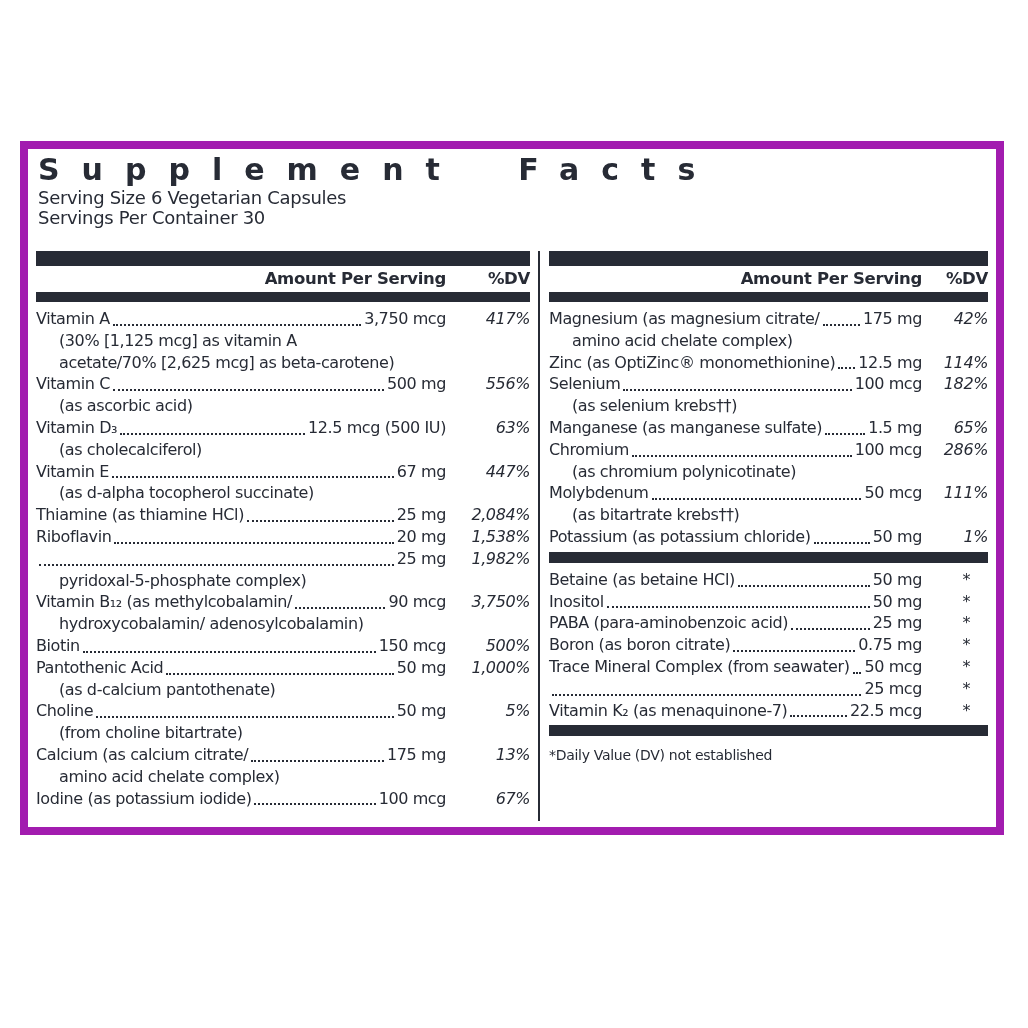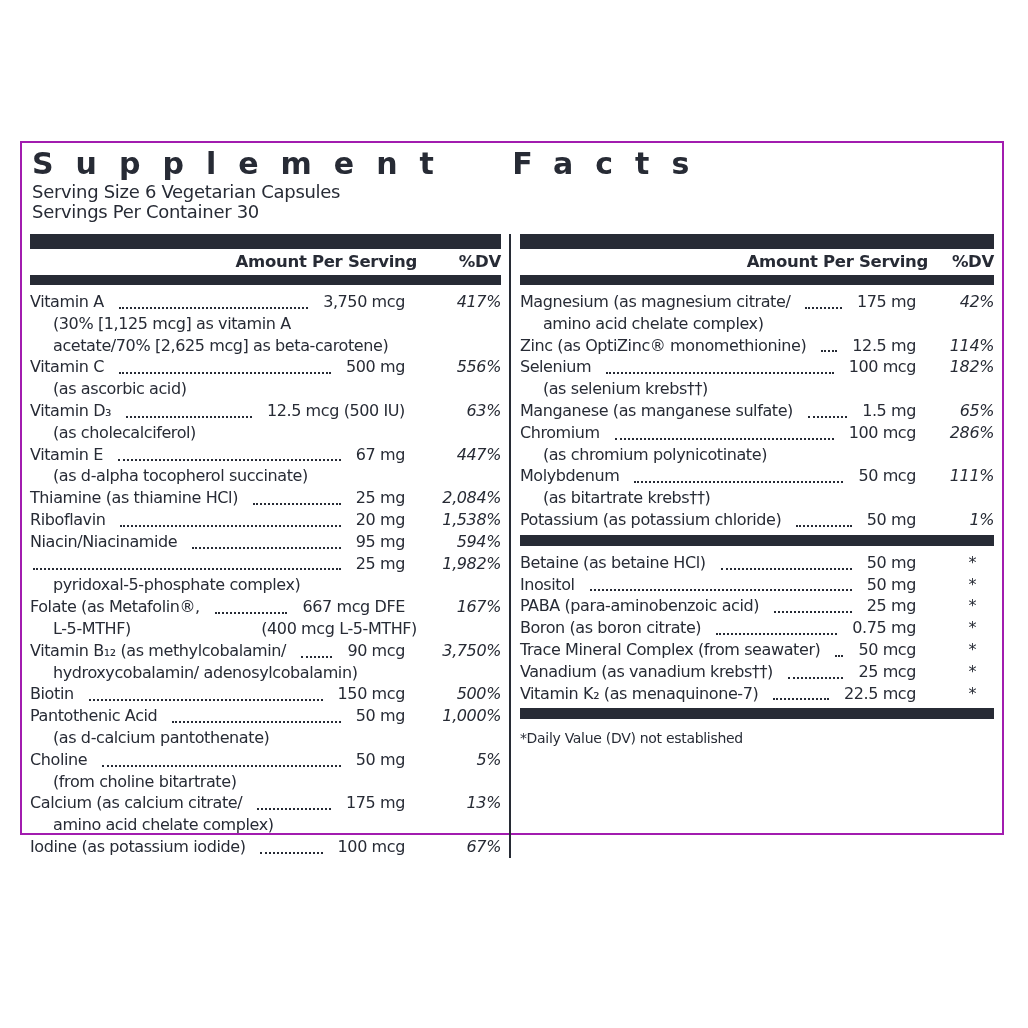--- a/index.html
+++ b/index.html
@@ -4,52 +4,52 @@
 <style>
   html,body{margin:0;padding:0;}
   body{
     width:1028px;height:1028px;position:relative;
     background:#ffffff;
     font-family:"DejaVu Sans", sans-serif;
     color:#272b35;
   }
   .label{
     position:absolute;left:20px;top:141px;width:984px;height:694px;
-    box-sizing:border-box;border:2px solid #a21caf;
+    box-sizing:border-box;border:8px solid #a21caf;
     padding:3px 8px 6px 8px;
     display:flex;flex-direction:column;
   }
   .title{
     font-weight:bold;font-size:30px;line-height:36px;
     letter-spacing:22px;word-spacing:24px;white-space:nowrap;
     margin:0;padding-left:2px;
   }
   .serving-line{
     font-size:18px;line-height:20px;letter-spacing:-0.3px;padding-left:2px;
   }
   .columns{
-    flex:1;display:flex;align-items:stretch;margin-top:12px;
+    flex:1;display:flex;align-items:stretch;margin-top:23px;
   }
   .col{display:flex;flex-direction:column;}
   .col-left{width:494px;--dvw:84px;}
   .col-right{flex:1;--dvw:66px;}
   .vdivider{width:2px;background:#272b35;margin-left:8px;margin-right:9px;}
   .bar{background:#272b35;}
   .bar-top{height:15px;}
   .bar-under-head{height:10px;}
   .bar-mid{height:11px;margin-top:4px;}
   .col-head{
     display:flex;align-items:flex-end;justify-content:flex-end;
     font-weight:bold;font-size:16.5px;letter-spacing:-0.3px;
     padding:3px 0 4px 0;
   }
   .col-head .dv-head{width:var(--dvw);text-align:right;box-sizing:border-box;}
   .rows{margin-top:6px;font-size:16px;letter-spacing:-0.4px;}
   .row{line-height:21.8px;}
-  .line{display:flex;align-items:flex-end;gap:12px;}
+  .line{display:flex;align-items:flex-end;}
   .nm{white-space:pre;}
   .amt{white-space:pre;}
   .leader{
     flex:1;min-width:8px;
     border-bottom:2.4px dotted #272b35;
     margin:0 3px 4px 3px;
   }
   .dv{
     width:var(--dvw);box-sizing:border-box;text-align:right;white-space:pre;font-style:italic;
   }
@@ -139,46 +139,26 @@
           <div class="row">
             <div class="line">
               <span class="nm">Riboflavin</span>
               <span class="leader"></span>
               <span class="amt">20 mg</span>
               <span class="dv">1,538%</span>
             </div>
           </div>
           <div class="row">
             <div class="line">
-              <span class="nm">Niacin/Niacinamide</span>
-              <span class="leader"></span>
-              <span class="amt">95 mg</span>
-              <span class="dv">594%</span>
-            </div>
-          </div>
-          <div class="row">
-            <div class="line">
               <span class="leader"></span>
               <span class="amt">25 mg</span>
               <span class="dv">1,982%</span>
             </div>
             <div class="sub">
               <span class="sl">pyridoxal-5-phosphate complex)</span>
-            </div>
-          </div>
-          <div class="row">
-            <div class="line">
-              <span class="nm">Folate (as Metafolin®,</span>
-              <span class="leader"></span>
-              <span class="amt">667 mcg DFE</span>
-              <span class="dv">167%</span>
-            </div>
-            <div class="sub">
-              <span class="sl">L-5-MTHF)</span>
-              <span class="sr">(400 mcg L-5-MTHF)</span>
             </div>
           </div>
           <div class="row">
             <div class="line">
               <span class="nm">Vitamin B₁₂ (as methylcobalamin/</span>
               <span class="leader"></span>
               <span class="amt">90 mcg</span>
               <span class="dv">3,750%</span>
             </div>
             <div class="sub">
@@ -353,21 +333,20 @@
           <div class="row">
             <div class="line">
               <span class="nm">Trace Mineral Complex (from seawater)</span>
               <span class="leader"></span>
               <span class="amt">50 mcg</span>
               <span class="dv star">*</span>
             </div>
           </div>
           <div class="row">
             <div class="line">
-              <span class="nm">Vanadium (as vanadium krebs††)</span>
               <span class="leader"></span>
               <span class="amt">25 mcg</span>
               <span class="dv star">*</span>
             </div>
           </div>
           <div class="row">
             <div class="line">
               <span class="nm">Vitamin K₂ (as menaquinone-7)</span>
               <span class="leader"></span>
               <span class="amt">22.5 mcg</span>

